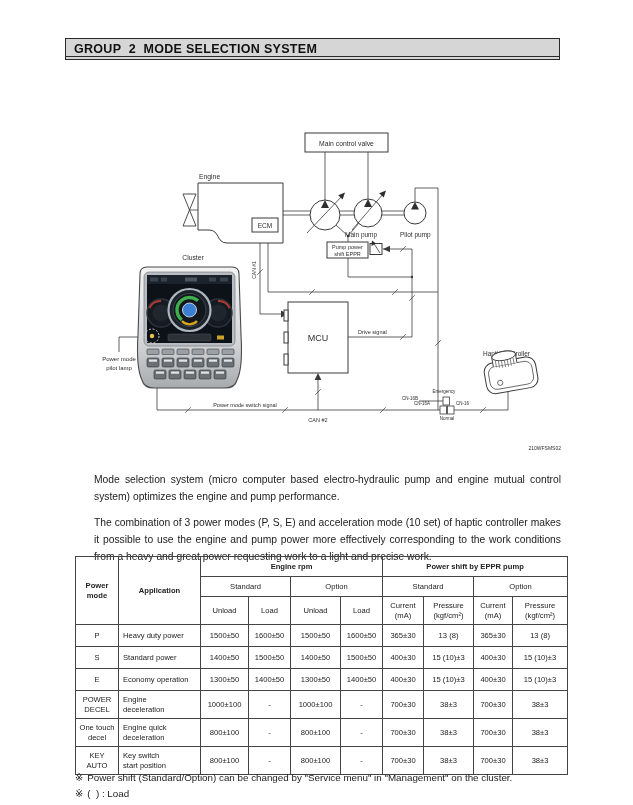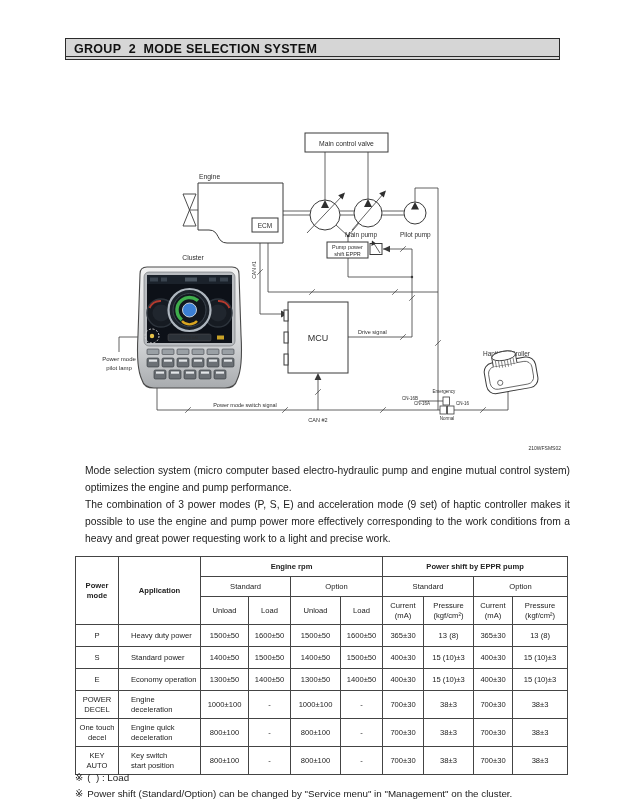--- a/index.html
+++ b/index.html
@@ -26,31 +26,31 @@
   #diagram{position:absolute;left:57px;top:120px;}
   #diagram text{fill:#2e2e2e;font-family:"Liberation Sans","DejaVu Sans",sans-serif;}
   .wire{stroke:#3a3a3a;stroke-width:.8;fill:none;}
   .boxline{stroke:#3a3a3a;stroke-width:1;fill:#fff;}
   .tick{stroke:#3a3a3a;stroke-width:.7;}
   
   .para-block{
     position:absolute;left:85px;top:462px;width:485px;
     font-size:10.3px;line-height:17px;text-align:justify;color:#222;
   }
-  .para-block p{margin:0;}
+  .para-block p{margin:9px;}
   
   .spec-table{
     position:absolute;left:75px;top:556px;border-collapse:collapse;table-layout:fixed;
     width:492px;font-size:7.6px;color:#222;
   }
   .spec-table th,.spec-table td{
     border:1px solid #444;font-weight:normal;text-align:center;vertical-align:middle;
     padding:1px 2px;white-space:pre-line;line-height:1.25;
   }
-  .spec-table td.app{ text-align:left;padding-left:12px; }
+  .spec-table td.app{ text-align:left;padding-left:4px; }
   .spec-table thead tr.h1 th{height:17px;font-weight:bold;}
   .spec-table thead tr.h2 th{height:17px;text-align:center;}
   .spec-table thead tr.h3 th{height:25px;}
   .spec-table tbody tr.r-sm{height:22px;}
   .spec-table tbody tr.r-lg{height:28px;}
   
   .footnotes{position:absolute;left:75px;top:770px;font-size:9.8px;line-height:16px;color:#222;}
   .footnotes .fn{white-space:pre;}
   .fn-marker{margin-right:4px;}
 </style>
@@ -292,21 +292,21 @@
     <g>
       <text x="62" y="241" font-size="6" text-anchor="middle">Power mode</text>
       <text x="62" y="250" font-size="6" text-anchor="middle">pilot lamp</text>
     </g>
 
     <text x="504" y="330" font-size="5" text-anchor="end" fill="#555">210WFSMS02</text>
   </svg>
 
   <div class="para-block">
     <p>Mode selection system (micro computer based electro-hydraulic pump and engine mutual control system) optimizes the engine and pump performance.</p>
-    <p>The combination of 3 power modes (P, S, E) and acceleration mode (9 set) of haptic controller makes it possible to use the engine and pump power more effectively corresponding to the work conditions from a heavy and great power requesting work to a light and precise work.</p>
+    <p>The combination of 3 power modes (P, S, E) and acceleration mode (10 set) of haptic controller makes it possible to use the engine and pump power more effectively corresponding to the work conditions from a heavy and great power requesting work to a light and precise work.</p>
   </div>
 
   <table class="spec-table">
     <colgroup>
       <col style="width:43px">
         <col style="width:82px">
       <col style="width:48px">
         <col style="width:42px">
         <col style="width:50px">
         <col style="width:42px">
@@ -420,17 +420,17 @@
         <td>-</td>
         <td>700±30</td>
         <td>38±3</td>
         <td>700±30</td>
         <td>38±3</td>
       </tr>
     </tbody>
   </table>
 
   <div class="footnotes">
+    <div class="fn"><span class="fn-marker">※</span><span>Power shift (Standard/Option) can be changed by "Service menu" in "Management" on the cluster.</span></div>
     <div class="fn"><span class="fn-marker">※</span><span>(  ) : Load</span></div>
-    <div class="fn"><span class="fn-marker">※</span><span>Power shift (Standard/Option) can be changed by "Service menu" in "Management" on the cluster.</span></div>
   </div>
 
 </div>
 
 </body></html>

